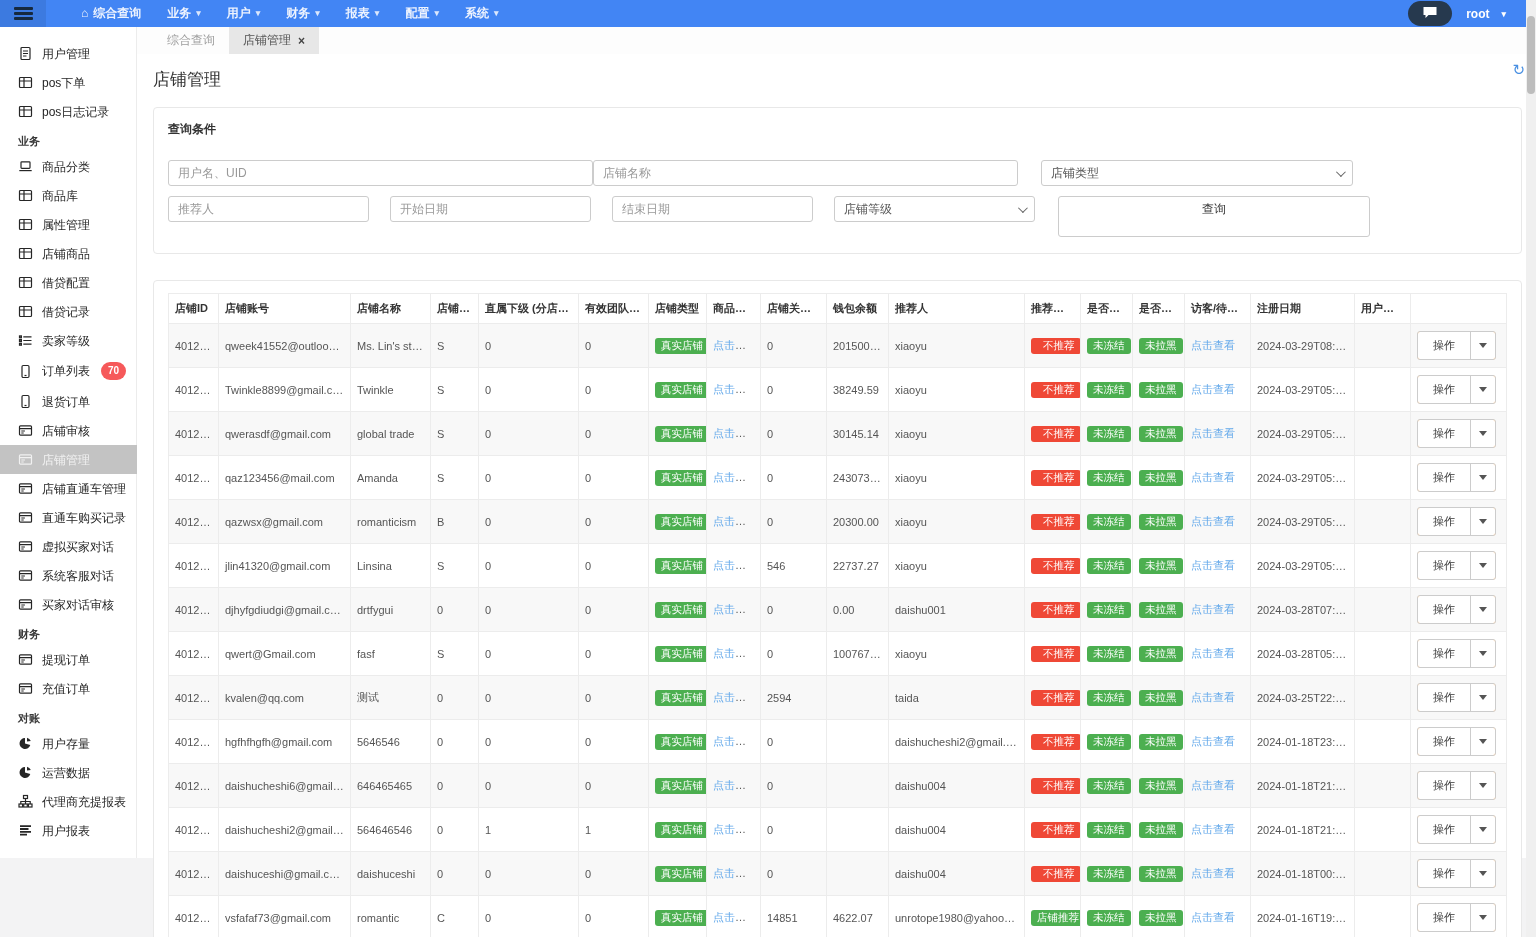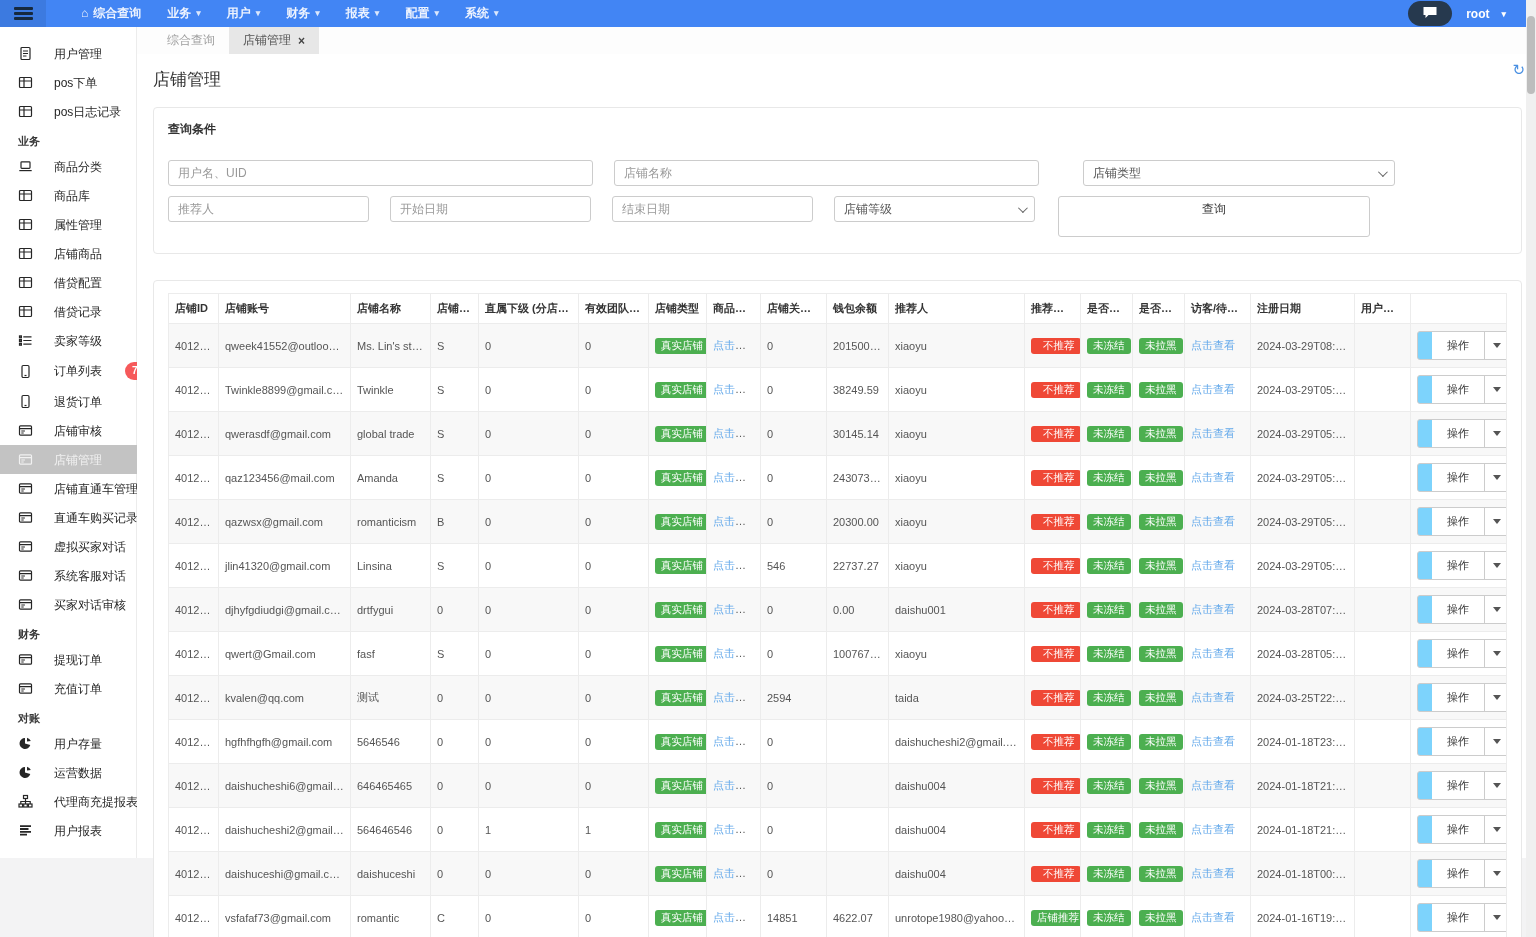--- a/index.html
+++ b/index.html
@@ -38,21 +38,21 @@
   
   .scrollbar-track { position:fixed; top:0; right:0; width:10px; height:937px; background:#f0f0f0; z-index:50; }
   .scrollbar-thumb { position:absolute; top:16px; left:1px; width:8px; height:78px; background:#bdbdbd; border-radius:4px; }
   
   .layout { display:flex; height:831px; }
   .sidebar {
     width:137px; background:#fff; height:100%; padding-top:12px;
     box-shadow: inset -1px 0 0 #ececec; overflow:hidden; flex:0 0 137px;
   }
   .side-item {
-    display:flex; align-items:center; gap:21px;
+    display:flex; align-items:center; gap:9px;
     padding:7px 6px 7px 18px; font-size:12px; color:#262626; cursor:pointer; line-height:14px;
   }
   .side-item.active { background:var(--sidebar-active-bg,#c3c3c3); color:#f1f1f1; }
   .side-icon { width:15px; height:15px; display:inline-flex; align-items:center; justify-content:center; flex:0 0 15px; }
   .side-icon svg { width:15px; height:15px; stroke:currentColor; fill:none; stroke-width:1.2; }
   .side-label { white-space:nowrap; }
   .side-badge {
     background:var(--notification-badge,#f6595a); color:#fff; font-size:10px; font-weight:bold;
     border-radius:9px; padding:2px 7px; margin-left:2px;
   }
@@ -79,37 +79,37 @@
     font-size:12px; color:#555; padding:0 9px; font-family:"Liberation Sans",sans-serif;
   }
   input.ctl::placeholder { color:#999; }
   .sel { display:flex; align-items:center; justify-content:space-between; cursor:pointer; color:#555; }
   .sel .chev { width:7px; height:7px; border-right:1.5px solid #666; border-bottom:1.5px solid #666; transform:rotate(45deg) translateY(-2px); }
   .btn-query {
     height:41px; border:1px solid #ccc; border-radius:3px; background:#fff; color:#333;
     font-size:12px; cursor:pointer; text-align:center; line-height:24px;
   }
   
-  .w-lg { width:425px; margin-right:21px; }
+  .w-lg { width:425px; }
   .w-sel-lg { width:312px; margin-left:23px; }
   .w-sm { width:201px; margin-right:21px; }
   .spacer { flex:1; }
   
   .table-wrap { padding:12px 14px 0 14px; }
   table { width:100%; border-collapse:collapse; table-layout:fixed; font-size:11px; color:#555; }
   th, td { border:1px solid #ececec; padding:7px 6px; text-align:left; overflow:hidden; white-space:nowrap; text-overflow:ellipsis; }
   th { font-weight:bold; color:#333; background:#fff; }
   tbody tr:nth-child(odd) td { background:#f8f8f8; }
   .badge {
     display:inline-block; padding:2.5px 6px; border-radius:3px; color:#fff; font-size:10.5px; line-height:11px;
   }
   .badge-green { background:var(--badge-green,#4caf50);text-align:center; }
   .badge-red { background:var(--badge-red,#ef4836);padding-left:12px; }
   .cell-link { color:var(--link-blue,#62a8ea); cursor:pointer; }
-  .action-group { display:inline-flex; border:1px solid #ccc; border-radius:3px; overflow:hidden; background:#7dd3fc;padding-left:14px; }
+  .action-group { display:inline-flex; border:1px solid #ccc; border-radius:3px; overflow:hidden; background:#fdba74; }
   .action-main { padding:6px 15px; font-size:11px; color:#333; border-right:1px solid #ccc; cursor:pointer; background:#fff; }
   .action-caret { padding:0 8px; display:flex; align-items:center; cursor:pointer; background:#fff; }
   .action-caret .tri { width:0; height:0; border-left:4px solid transparent; border-right:4px solid transparent; border-top:5px solid #555; }
 </style>
 </head>
 <body>
 
 <div class="scrollbar-track">
   <div class="scrollbar-thumb"></div>
 </div>

